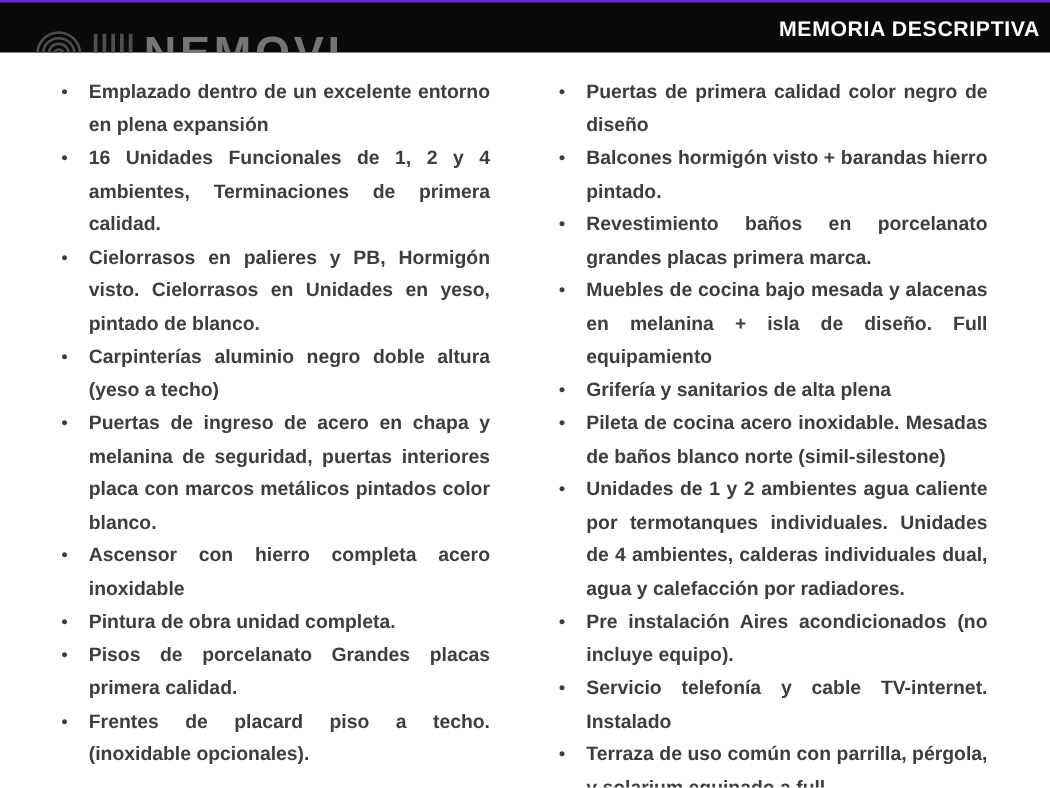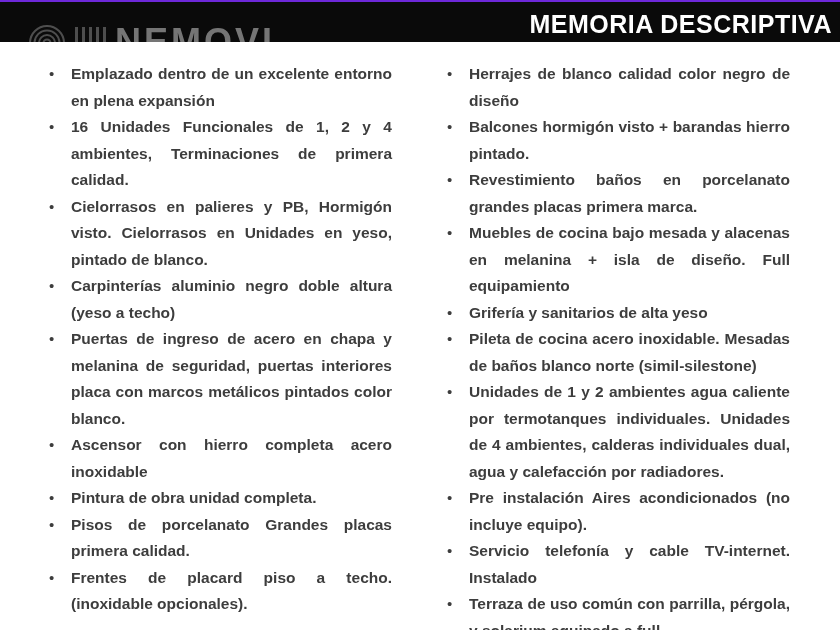--- a/index.html
+++ b/index.html
@@ -34,21 +34,21 @@
     font-size: 36px; font-weight: bold;
     color: #757575; letter-spacing: 3px;
     line-height: 1; margin-top: 0px;
     white-space: nowrap;
   }
   .topbar-title {
     position: absolute; right: 8px; top: 0;
     height: 42px; line-height: 44px;
     margin: 0;
     color: #ffffff;
-    font-size: 25px; font-weight: bold;
+    font-size: 17px; font-weight: bold;
     letter-spacing: 0.5px;
     white-space: nowrap;
   }
 
   
   .content {
     position: absolute; top: 61px; left: 45px;
     width: 750px;
     display: flex; gap: 51px;
     color: #3d3d3d;
@@ -142,41 +142,41 @@
 
         <li class="item">
           <span class="dot">•</span>
           <span class="txt">Frentes de placard piso a techo. (inoxidable opcionales).</span>
         </li>
       </ul>
     <ul class="col">
 
         <li class="item">
           <span class="dot">•</span>
-          <span class="txt">Herrajes de blanco calidad color negro de diseño</span>
+          <span class="txt">Puertas de primera calidad color negro de diseño</span>
         </li>
 
         <li class="item">
           <span class="dot">•</span>
           <span class="txt">Balcones hormigón visto + barandas hierro pintado.</span>
         </li>
 
         <li class="item">
           <span class="dot">•</span>
           <span class="txt">Revestimiento baños en porcelanato grandes placas primera marca.</span>
         </li>
 
         <li class="item">
           <span class="dot">•</span>
           <span class="txt">Muebles de cocina bajo mesada y alacenas en melanina + isla de diseño. Full equipamiento</span>
         </li>
 
         <li class="item">
           <span class="dot">•</span>
-          <span class="txt">Grifería y sanitarios de alta yeso</span>
+          <span class="txt">Grifería y sanitarios de alta plena</span>
         </li>
 
         <li class="item">
           <span class="dot">•</span>
           <span class="txt">Pileta de cocina acero inoxidable. Mesadas de baños blanco norte (simil-silestone)</span>
         </li>
 
         <li class="item">
           <span class="dot">•</span>
           <span class="txt">Unidades de 1 y 2 ambientes agua caliente por termotanques individuales. Unidades de 4 ambientes, calderas individuales dual, agua y calefacción por radiadores.</span>

